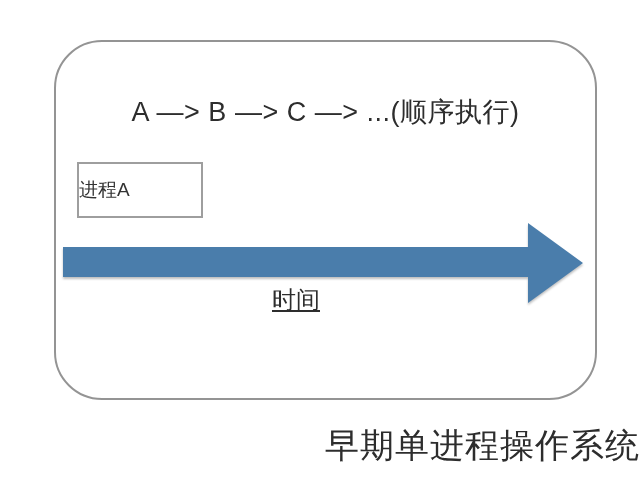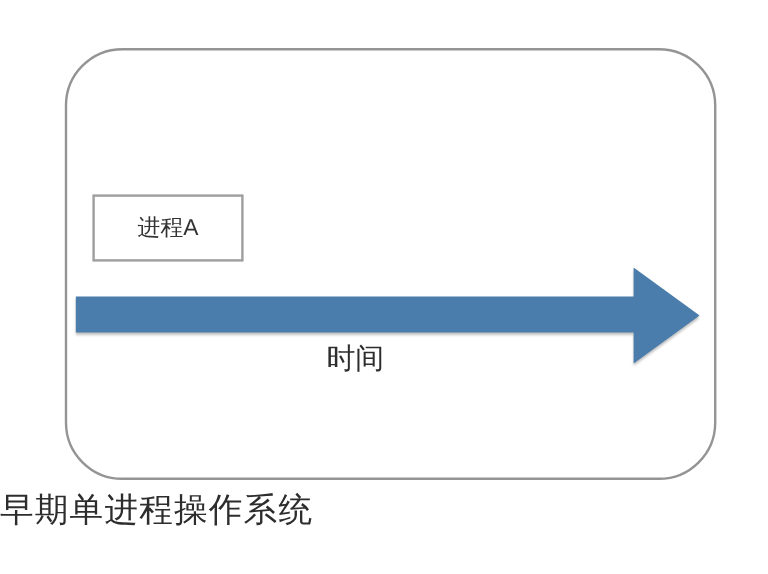--- a/index.html
+++ b/index.html
@@ -46,21 +46,20 @@
     gap: 30px;
   }
   .pbox {
     width: 126px;
     height: 56px;
     box-sizing: border-box;
     border: 2px solid #9e9e9e;
     background: #ffffff;
     display: flex;
     align-items: center;
-    justify-content: center;
   }
   .pbox-label {
     font-size: 19px;
     color: #333333;
   }
   .arrow-svg {
     position: absolute;
     left: 7px;
     top: 181px;
     width: 520px;
@@ -69,40 +68,42 @@
   }
   .time-label {
     position: absolute;
     left: 180px;
     top: 244px;
     width: 120px;
     text-align: center;
     font-size: 24px;
     line-height: 28px;
     color: #2d2d2d;
+    text-decoration: underline;
   }
   .caption {
     position: absolute;
     left: 0;
     right: 0;
-    top: 408px;
-    text-align: left;
-    font-size: 28px;
+    top: 428px;
+    text-align: right;
+    font-size: 34px;
     line-height: 34px;
     color: #2d2d2d;
     letter-spacing: 1px;
   }
 </style>
 </head>
 <body>
 
 <div class="page">
 
   <div class="frame">
 
+    <div class="seq-title">A —&gt; B —&gt; C —&gt; ...(顺序执行)</div>
 
     <div class="box-row">
       <div class="pbox">
         <span class="pbox-label">进程A</span>
       </div>
     </div>
 
     <svg class="arrow-svg" viewBox="0 0 520 80" preserveAspectRatio="none">
       <polygon points="0,24 465,24 465,0 520,40 465,80 465,54 0,54" fill="#4a7dab"></polygon>
     </svg>

